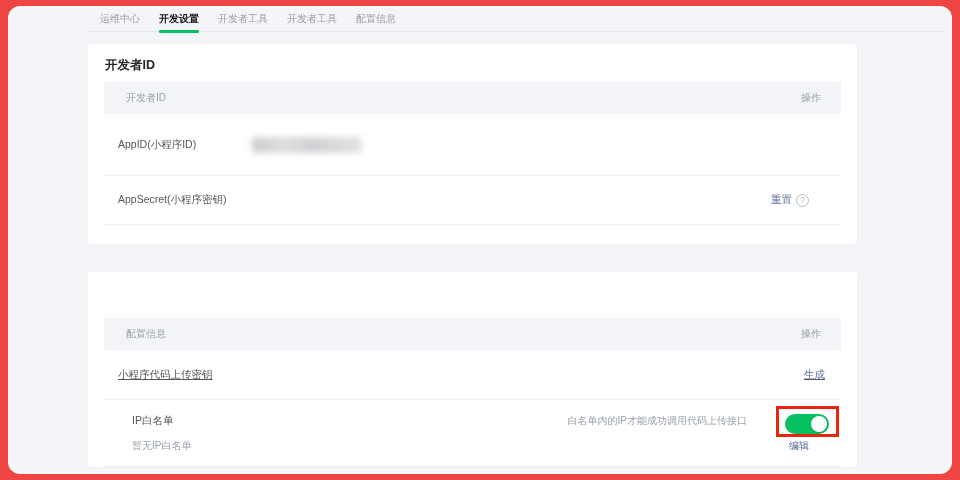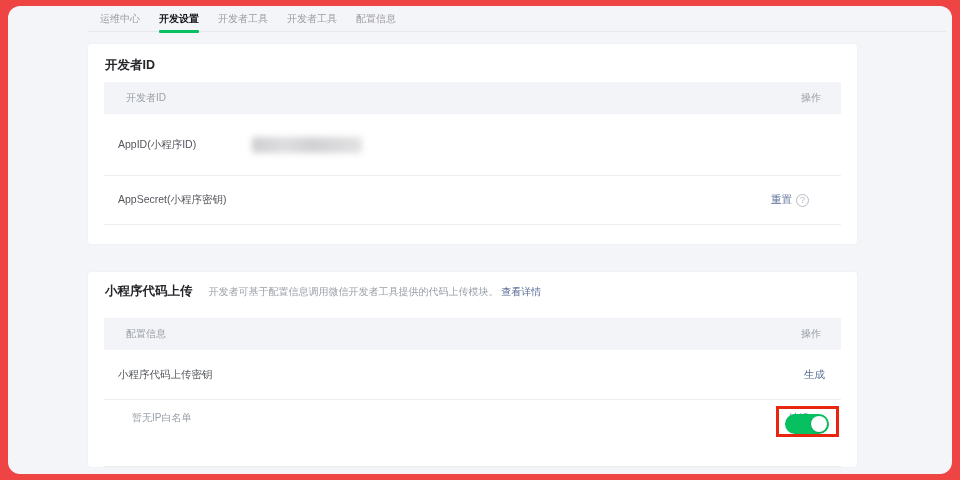--- a/index.html
+++ b/index.html
@@ -33,21 +33,21 @@
                display:flex; align-items:center; justify-content:space-between;
                padding:0 20px 0 22px; font-size:10px; color:#9ba0a8; }
   .card1 .headerrow { top:38px; }
   .card2 .headerrow { top:46px; }
 
   .row { position:absolute; left:16px; right:16px; display:flex; align-items:center;
          justify-content:space-between; font-size:10.5px; color:#53565c;
          border-bottom:1px solid #efeff2; padding:0 16px 0 14px; }
   .row-appid   { top:70px;  height:62px; }
   .row-appsec  { top:132px; height:49px; padding-right:32px; }
-  .row-key     { top:78px;  height:50px; }
+  .row-key     { top:78px;  height:50px;text-decoration:underline; }
   .row-ip      { top:128px; height:67px; display:block; border-bottom:1px solid #ededf0; }
 
   .cell-left { display:flex; align-items:center; }
   .blurval { width:110px; height:16px; margin-left:56px; border-radius:2px;
              background:linear-gradient(90deg,#c6c6ca,#d8d8db 30%,#c9c9cd 55%,#dededf);
              filter:blur(3px); opacity:.85; }
 
   .action { font-size:10.5px; color:#576b95; cursor:pointer; display:flex; align-items:center; gap:4px; }
   .help-icon { display:inline-flex; width:13px; height:13px; border:1px solid #b7bbc3; border-radius:50%;
                color:#b7bbc3; font-size:9px; align-items:center; justify-content:center; cursor:pointer; }
@@ -100,39 +100,36 @@
       <div class="row row-appid">
         <div class="cell-left">
           <span>AppID(小程序ID)</span>
           <span class="blurval"></span>
         </div>
         <span></span>
       </div>
     </div>
 
     <div class="card card2">
-      <div class="titleline">
-        <span class="card-title">小程序代码上传</span>
-        <span class="desc">
-          <span>开发者可基于配置信息调用微信开发者工具提供的代码上传模块。</span>
-          <a class="link">查看详情</a>
-        </span>
-      </div>
 
       <div class="headerrow">
         <span>配置信息</span>
         <span>操作</span>
       </div>
 
       <div class="row row-key">
         <span>小程序代码上传密钥</span>
         <span class="action link">生成</span>
       </div>
 
       <div class="row row-ip">
+        <div class="ip-line1">
+          <span>IP白名单</span>
+          <span class="ip-hint">白名单内的IP才能成功调用代码上传接口</span>
+        </div>
         <div class="ip-line2">
           <span class="ip-empty">暂无IP白名单</span>
           <span class="link">编辑</span>
         </div>
       </div>
     </div>
 
     <div class="toggle">
       <span class="knob"></span>
     </div>

